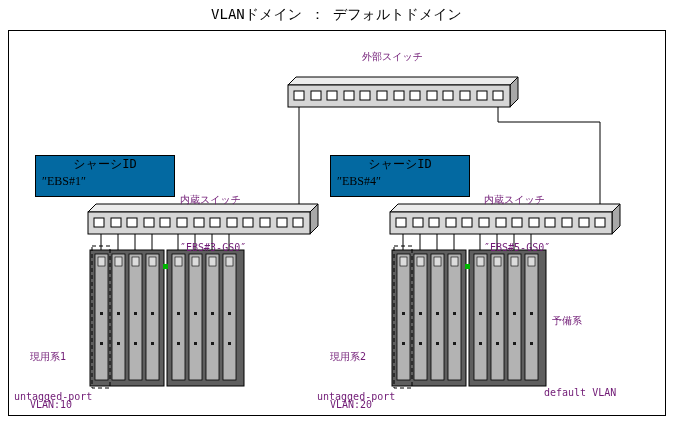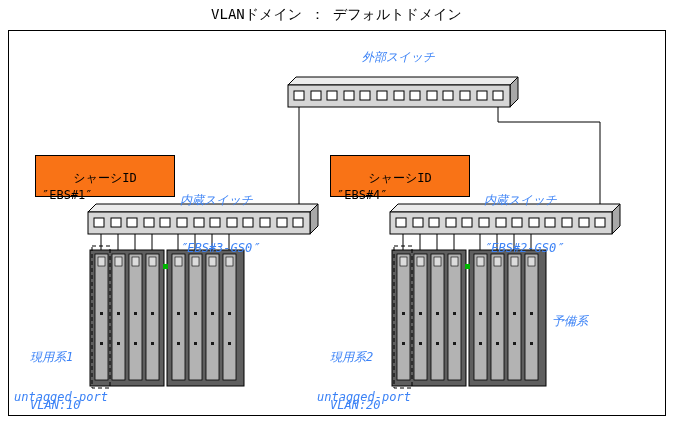--- a/index.html
+++ b/index.html
@@ -4,30 +4,30 @@
 <style>
   * { margin:0; padding:0; box-sizing:border-box; }
   html,body { background:#fff; }
   body {
     width:673px; height:423px;
     font-family:"DejaVu Sans Mono", monospace;
     color:#000;
   }
   .stage { position:relative; width:673px; height:423px; background:#fff; overflow:hidden; }
   svg.layer { position:absolute; left:0; top:0; }
-  .lbl { position:absolute; font-size:12px; line-height:16px; white-space:pre; color:#3b82f6;font-style:italic; }
+  .lbl { position:absolute; font-size:10px; line-height:16px; white-space:pre; color:#701a75; }
   #title { position:absolute; top:6px; left:0; width:100%; text-align:center; font-size:14px; }
   .border-box { position:absolute; left:8px; top:30px; width:658px; height:386px; border:1px solid #000; }
   .idbox {
     position:absolute; width:140px; height:42px;
-    border:1px solid #000; background:#f97316;
-    font-size:12px; line-height:17px; padding:14px 6px;
+    border:1px solid #000; background:#0369a1;
+    font-size:12px; line-height:17px; padding:0 6px;
   }
   .idbox .l1 { text-align:center; }
-  .idbox .l2 { display:flex; justify-content:flex-start; }
+  .idbox .l2 { display:flex; justify-content:flex-start;font-family:Liberation Serif, serif; }
 </style>
 </head>
 <body>
 
 <div class="stage">
 
   <svg class="layer" width="673" height="423" viewBox="0 0 673 423">
     <defs>
       <g id="blade">
         <rect width="13" height="126" fill="#b3b3b3" stroke="#000" stroke-width="0.8"></rect>
@@ -180,33 +180,34 @@
   <div class="idbox" style="left:330px; top:155px;">
     <div class="l1">シャーシID</div>
     <div class="l2">
       <span>″EBS#4</span>
       <span>″</span>
     </div>
   </div>
 
   <div class="lbl" style="left:484px; top:160px;">
     <div>内蔵スイッチ</div>
-    <div>″EBS#2-GS0″</div>
+    <div>″EBS#5-GS0″</div>
   </div>
 
   <div class="lbl" style="left:30px; top:317px;">
     <div>現用系1</div>
     <div>VLAN:10</div>
   </div>
 
   <div class="lbl" style="left:330px; top:317px;">
     <div>現用系2</div>
     <div>VLAN:20</div>
   </div>
 
   <div class="lbl" style="left:552px; top:313px;">予備系</div>
 
   <div class="lbl" style="left:14px; top:389px;">untagged-port</div>
 
   <div class="lbl" style="left:317px; top:389px;">untagged-port</div>
 
+  <div class="lbl" style="left:544px; top:385px;">default VLAN</div>
 
 </div>
 
 </body></html>

